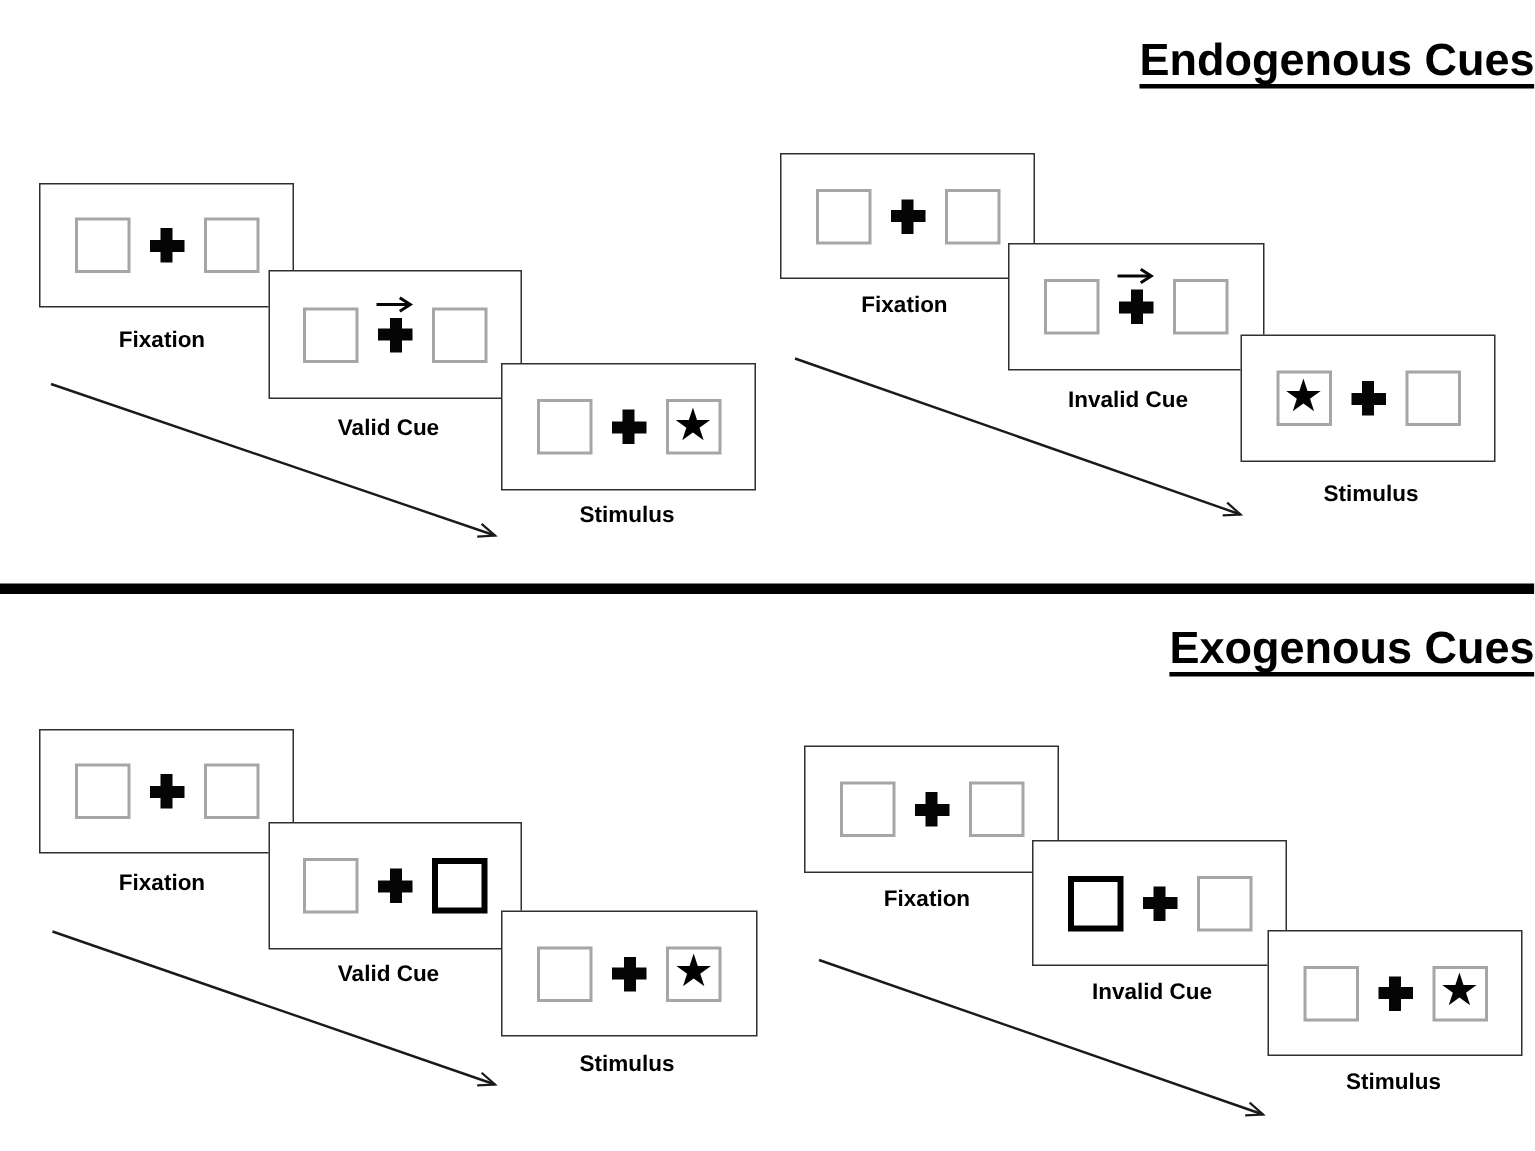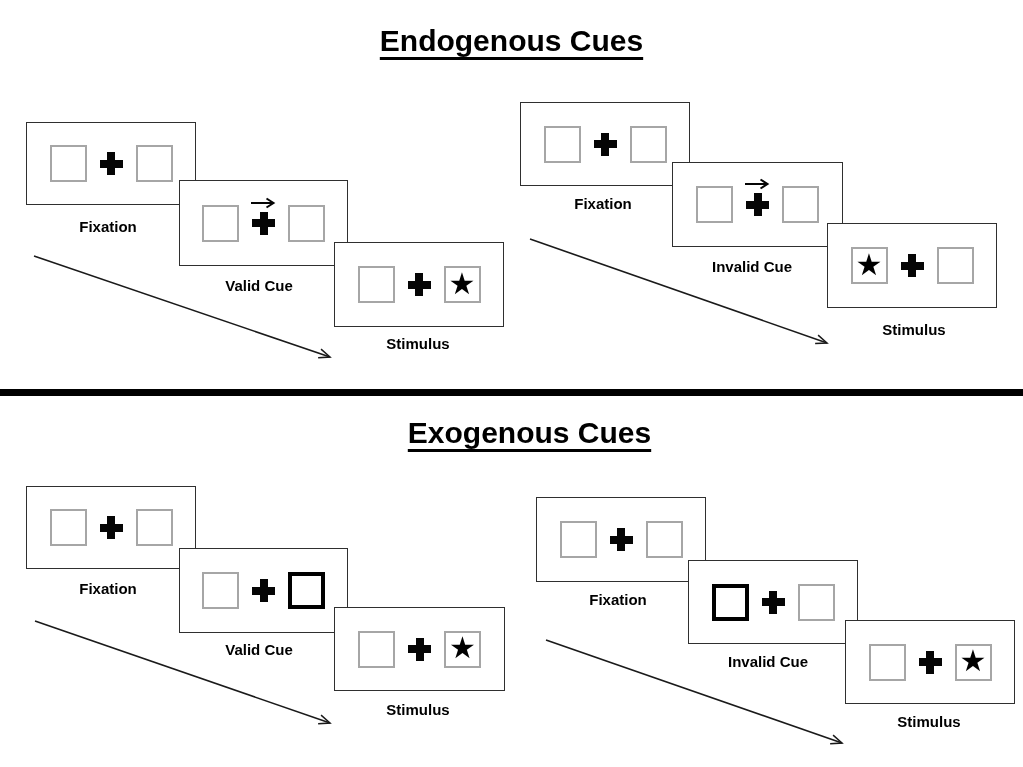--- a/index.html
+++ b/index.html
@@ -5,21 +5,21 @@
   html,body{margin:0;padding:0;background:#fff;}
   .canvas{
     position:relative;
     width:1023px;height:767px;
     background:#ffffff;
     font-family:"Liberation Sans","DejaVu Sans",sans-serif;
     overflow:hidden;
   }
   .section-title{
     position:absolute;left:0;right:0;
-    text-align:center;
+    text-align:right;
     font-size:30px;font-weight:bold;color:#000;
     text-decoration:underline;
     text-decoration-thickness:3px;
     text-underline-offset:6px;
     letter-spacing:0px;
   }
   .divider{
     position:absolute;left:0;top:389px;width:1023px;height:7px;
     background:#000;
   }

